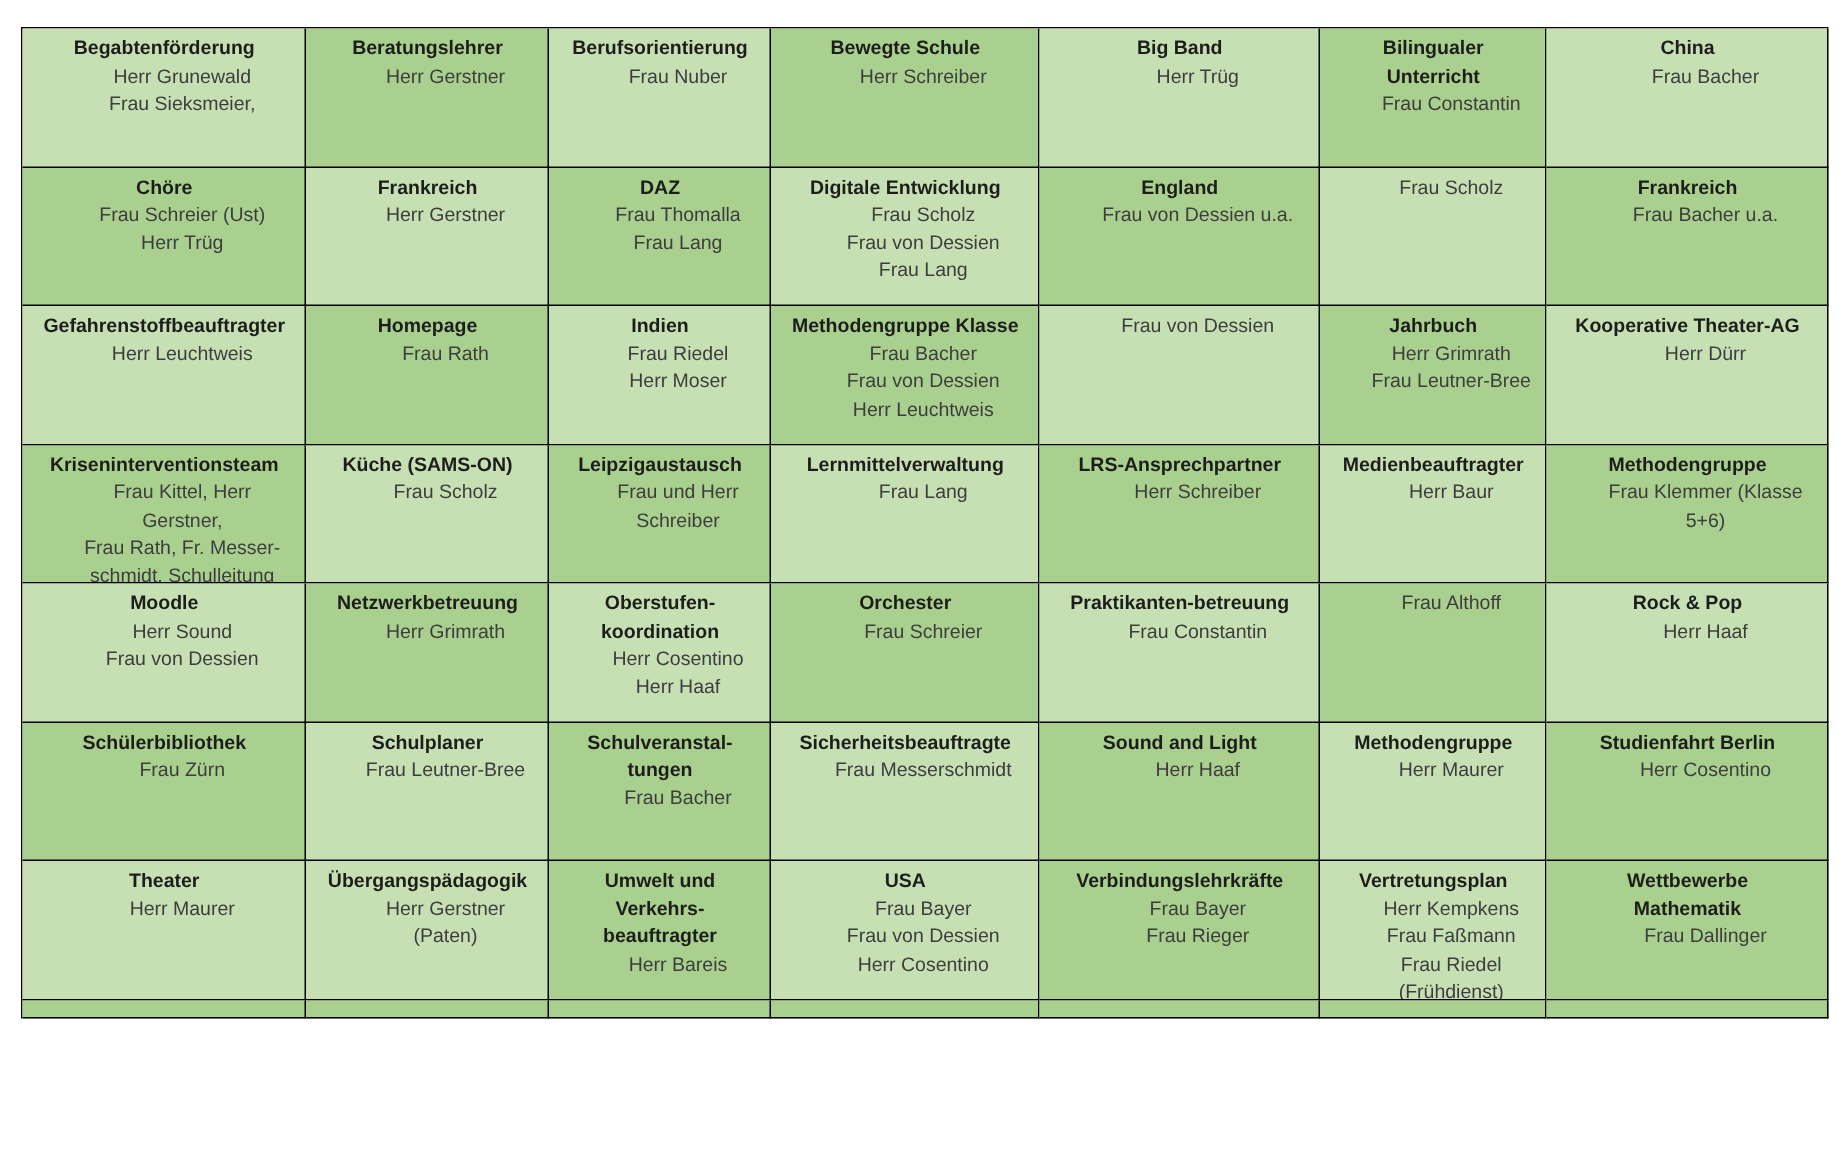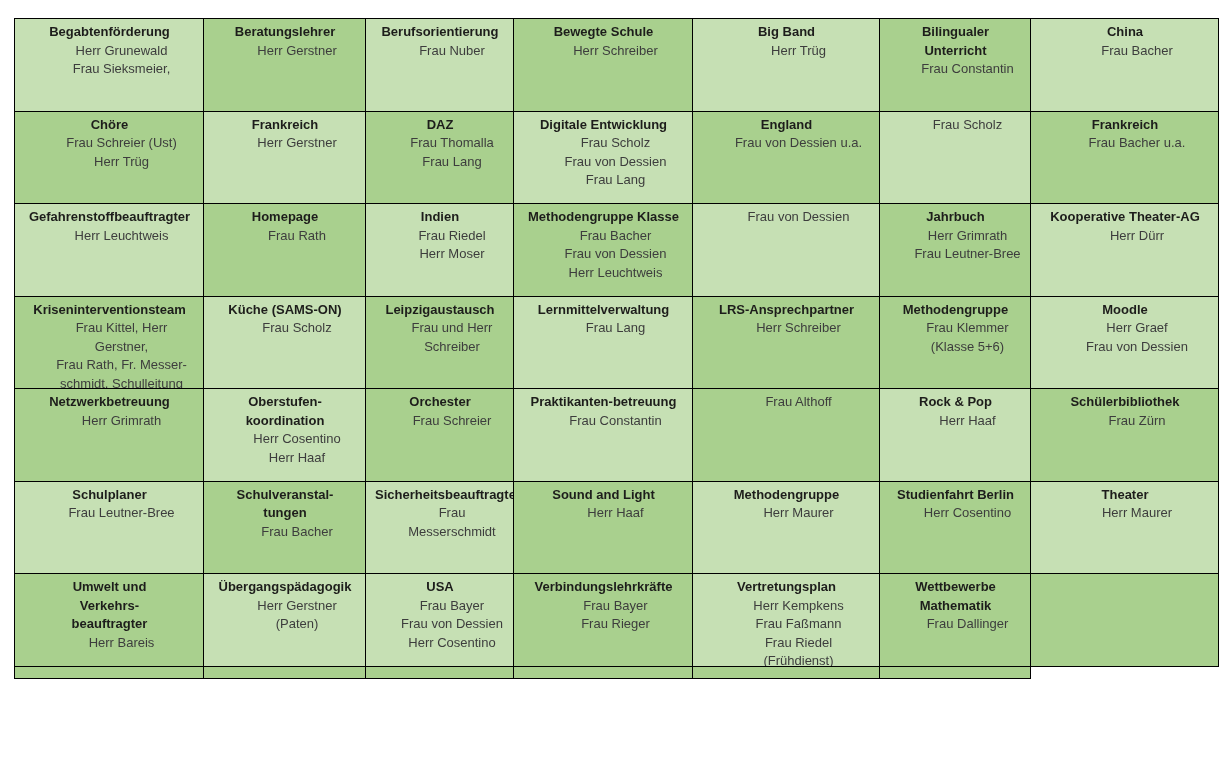--- a/index.html
+++ b/index.html
@@ -160,27 +160,31 @@
 Schreiber</div>
       </div>
       <div class="cell light">
         <div class="cell-title">Lernmittelverwaltung</div>
         <div class="cell-names">Frau Lang</div>
       </div>
       <div class="cell medium">
         <div class="cell-title">LRS-Ansprechpartner</div>
         <div class="cell-names">Herr Schreiber</div>
       </div>
+      <div class="cell light">
+        <div class="cell-title">Medienbeauftragter</div>
+        <div class="cell-names">Herr Baur</div>
+      </div>
       <div class="cell medium">
         <div class="cell-title">Methodengruppe</div>
         <div class="cell-names">Frau Klemmer (Klasse 5+6)</div>
       </div>
       <div class="cell light">
         <div class="cell-title">Moodle</div>
-        <div class="cell-names">Herr Graef
+        <div class="cell-names">Herr Sound
 Frau von Dessien</div>
       </div>
       <div class="cell medium">
         <div class="cell-title">Netzwerkbetreuung</div>
         <div class="cell-names">Herr Grimrath</div>
       </div>
       <div class="cell light">
         <div class="cell-title">Oberstufen-
 koordination</div>
         <div class="cell-names">Herr Cosentino
@@ -227,29 +231,29 @@
         <div class="cell-names">Herr Maurer</div>
       </div>
       <div class="cell medium">
         <div class="cell-title">Studienfahrt Berlin</div>
         <div class="cell-names">Herr Cosentino</div>
       </div>
       <div class="cell light">
         <div class="cell-title">Theater</div>
         <div class="cell-names">Herr Maurer</div>
       </div>
+      <div class="cell light">
+        <div class="cell-title">Übergangspädagogik</div>
+        <div class="cell-names">Herr Gerstner (Paten)</div>
+      </div>
       <div class="cell medium">
         <div class="cell-title">Umwelt und
 Verkehrs-
 beauftragter</div>
         <div class="cell-names">Herr Bareis</div>
-      </div>
-      <div class="cell light">
-        <div class="cell-title">Übergangspädagogik</div>
-        <div class="cell-names">Herr Gerstner (Paten)</div>
       </div>
       <div class="cell light">
         <div class="cell-title">USA</div>
         <div class="cell-names">Frau Bayer
 Frau von Dessien
 Herr Cosentino</div>
       </div>
       <div class="cell medium">
         <div class="cell-title">Verbindungslehrkräfte</div>
         <div class="cell-names">Frau Bayer

